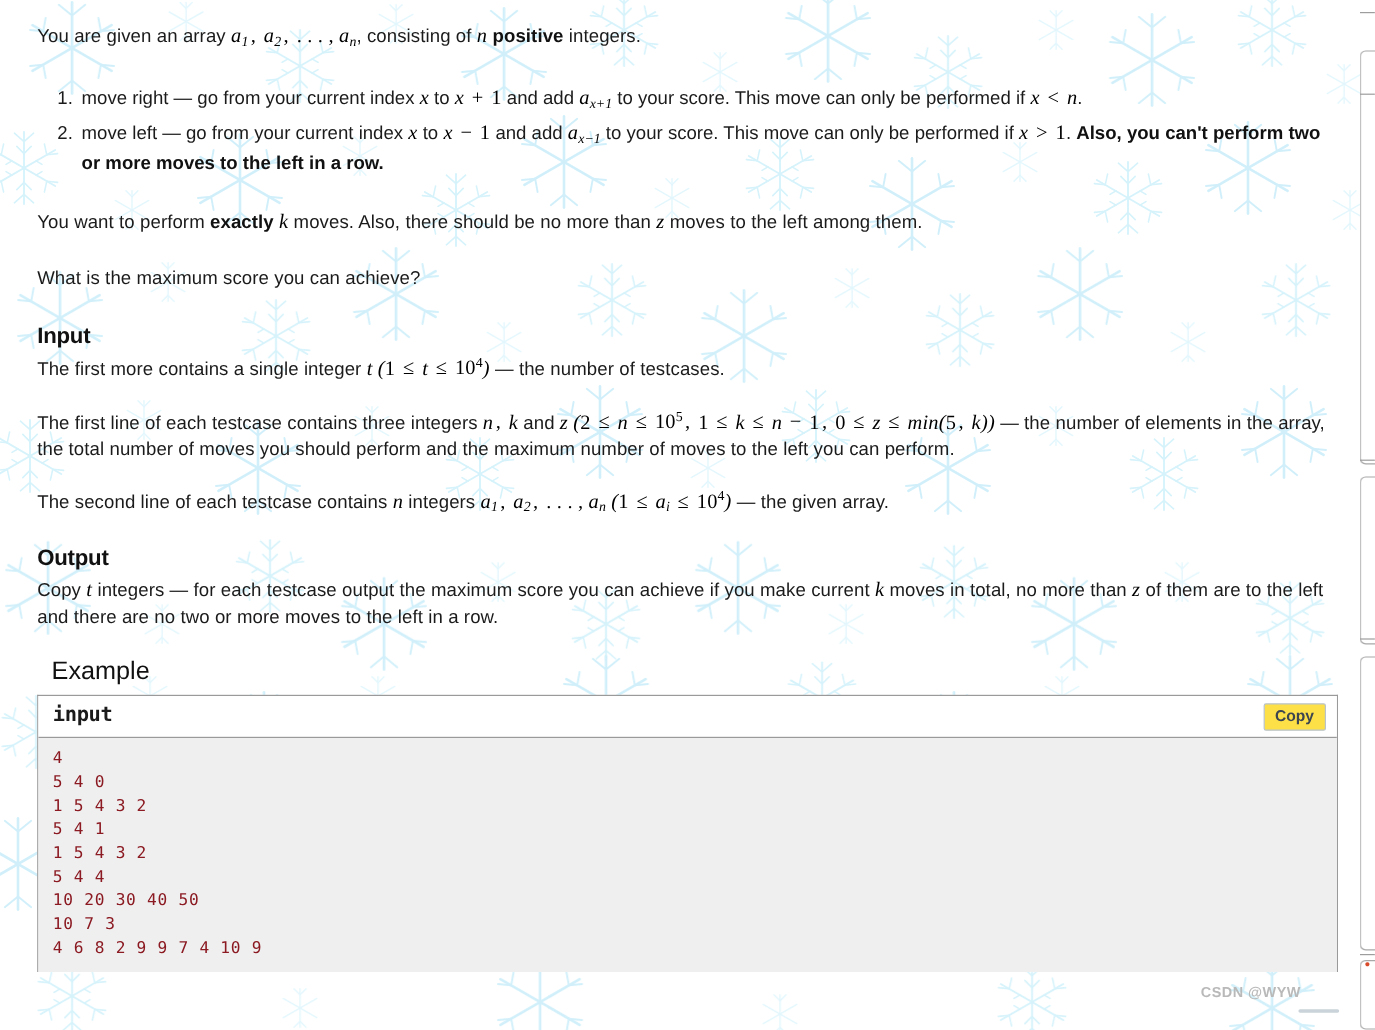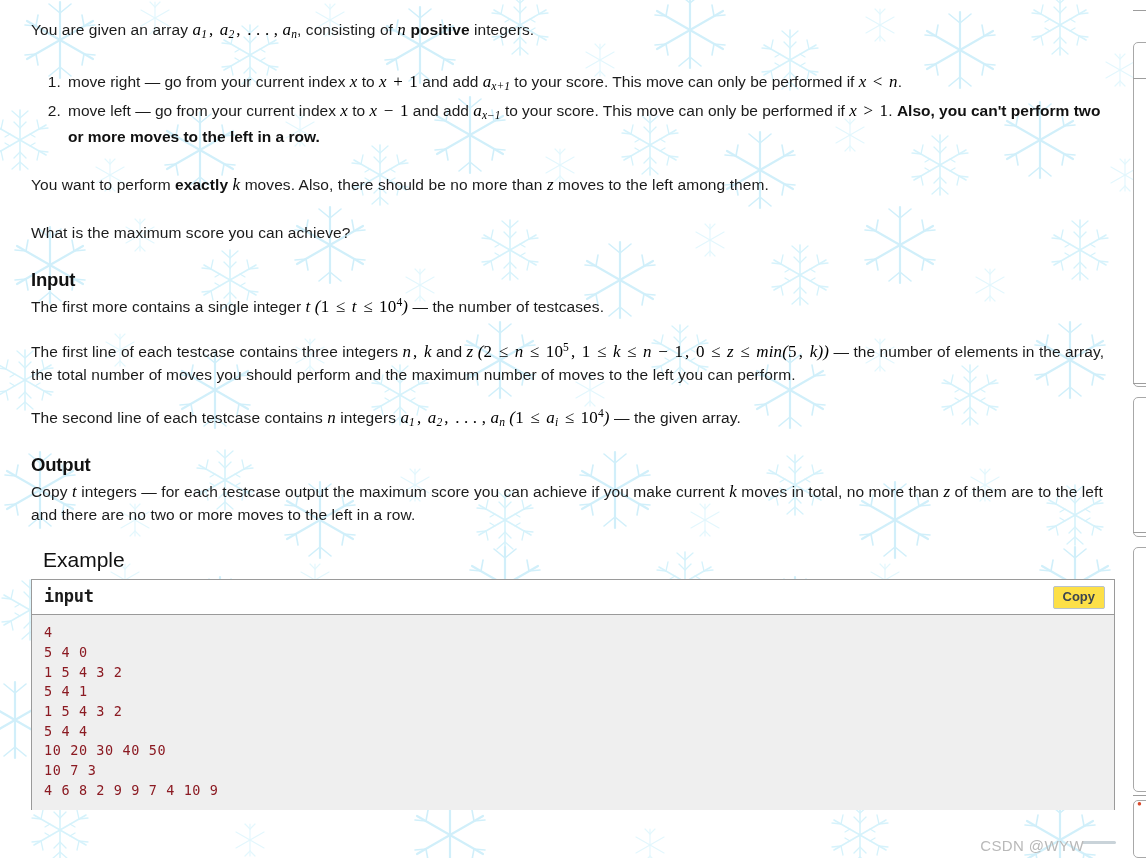--- a/index.html
+++ b/index.html
@@ -160,27 +160,28 @@
   }
   .edge-bar {
     position:absolute;
     height:3px; border-radius:2px;
     background:#c9d3d9;
     z-index:4;
   }
 
   .watermark {
     position:absolute;
-    right:62px; bottom:4px;
+    right:62px; bottom:24px;
     font-family:"Liberation Sans", sans-serif;
-    font-size:15px;
+    font-size:12px;
     color:#b9b9b9;
     letter-spacing:.4px;
     z-index:6;
     white-space:nowrap;
+    font-weight:bold;
   }
 </style>
 </head>
 <body>
 
 <svg id="snow-bg" viewBox="0 0 1146 858" xmlns="http://www.w3.org/2000/svg">
   <defs>
     <g id="flake" stroke="#d4f2fb" stroke-width="1.6" fill="none" stroke-linecap="round">
       <g>
         <line x1="0" y1="-30" x2="0" y2="30"></line>

